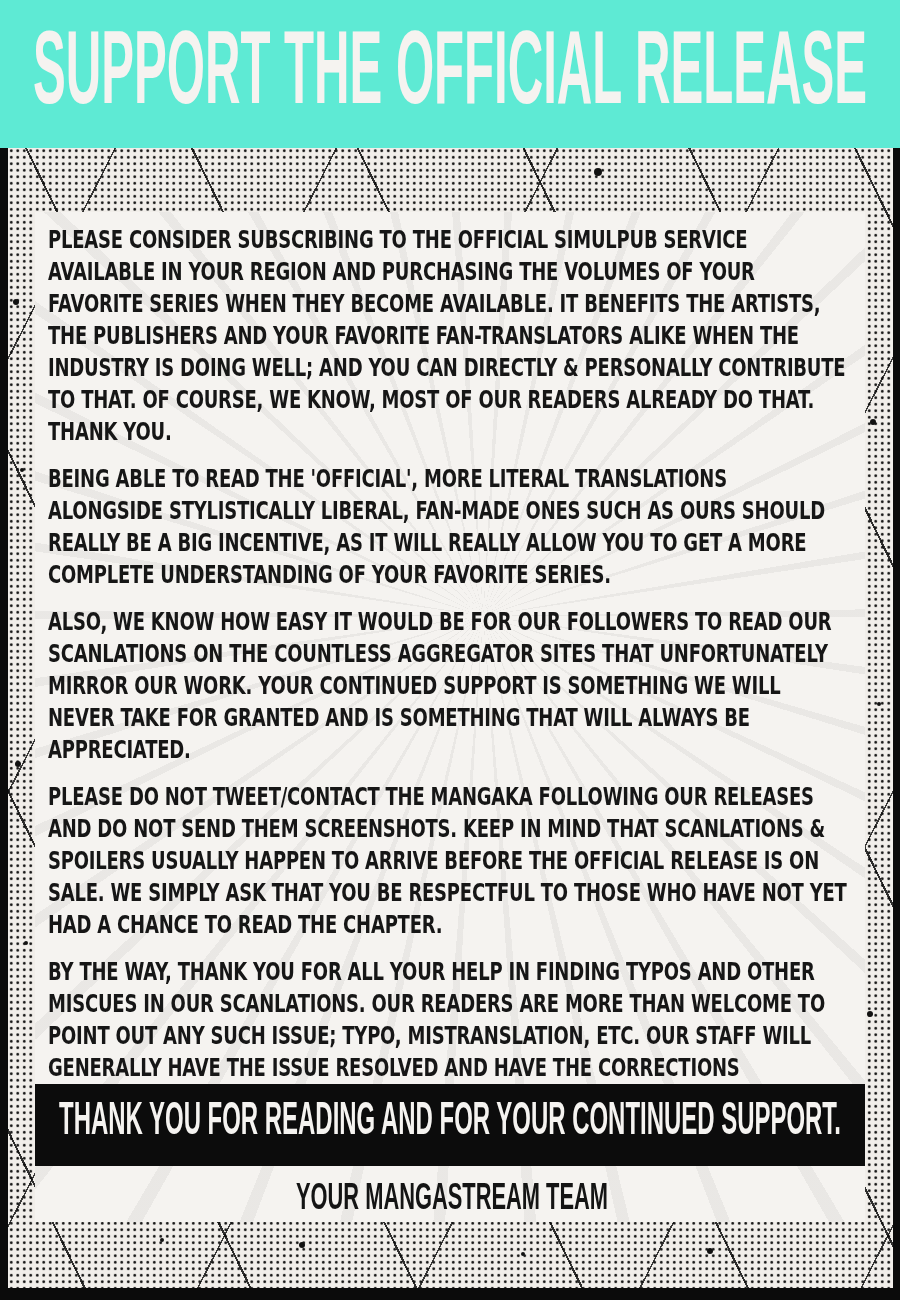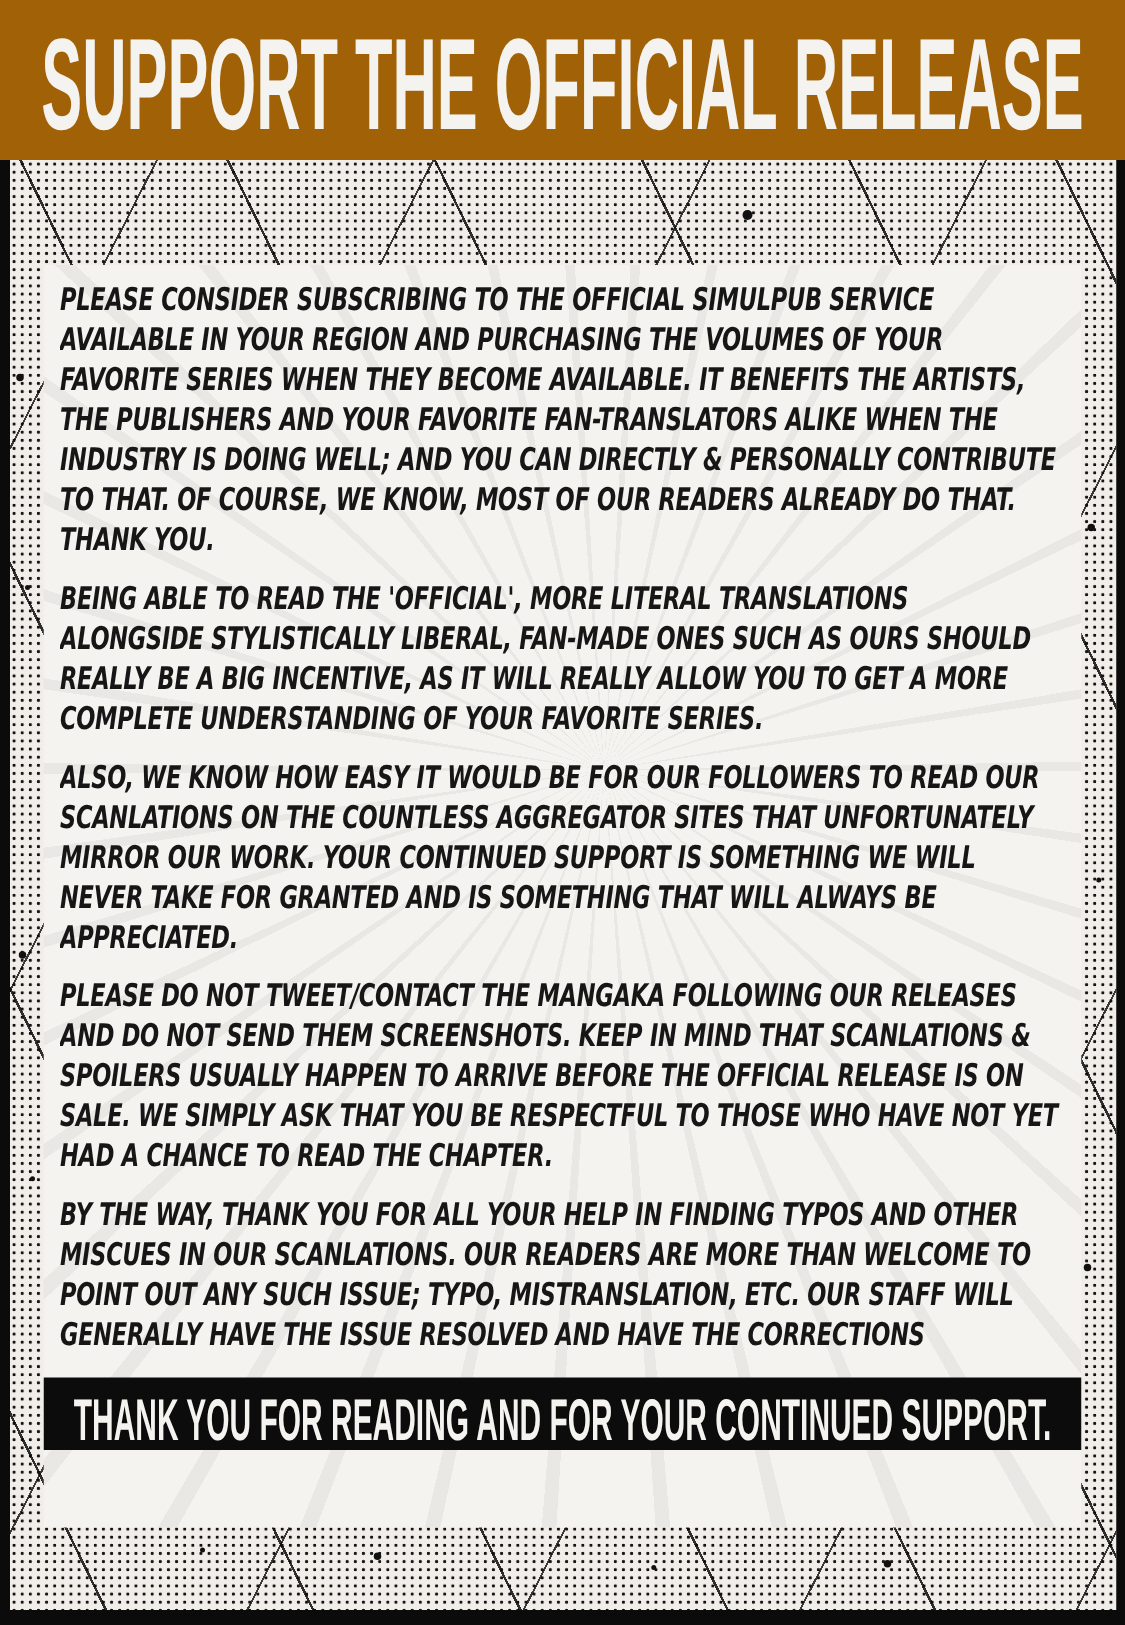--- a/index.html
+++ b/index.html
@@ -15,22 +15,22 @@
     position:absolute;left:8px;right:7px;top:128px;bottom:12px;
     background-color:#f1eeea;
     background-image:
       repeating-linear-gradient(64deg, rgba(0,0,0,0) 0 68px, rgba(12,12,12,.85) 68px 70px, rgba(0,0,0,0) 70px 149px),
       repeating-linear-gradient(117deg, rgba(0,0,0,0) 0 104px, rgba(12,12,12,.8) 104px 105.5px, rgba(0,0,0,0) 105.5px 197px),
       radial-gradient(circle, #131313 1.15px, rgba(0,0,0,0) 1.5px);
     background-size:auto,auto,6.5px 6.5px;
   }
   
   .header{
-    position:absolute;top:0;left:0;width:900px;height:128px;
-    background:#a16207;
+    position:absolute;top:0;left:0;width:900px;height:148px;
+    background:#5eead4;
   }
   .header svg{display:block;}
   .display-text{
     font-family:"Liberation Sans",sans-serif;
     font-weight:700;
     fill:#f5f3f0;
   }
   
   .badge{
     position:absolute;left:8px;top:147px;width:338px;height:43px;
@@ -39,40 +39,39 @@
   }
   
   .panel{
     position:absolute;left:35px;top:212px;width:830px;height:1010px;
     background-color:#f5f3f0;
     background-image:repeating-conic-gradient(from 3deg at 54% 40%, rgba(20,20,20,.05) 0deg 1.1deg, rgba(0,0,0,0) 1.1deg 8.6deg);
   }
   .text-block{
     position:absolute;left:13px;top:12px;width:800px;height:860px;
     overflow:hidden;
-    font-style:italic;
   }
   .text-scale{
     width:1112px;
     transform:scaleX(.72);
     transform-origin:0 0;
   }
   .text-scale p{
     margin:0 0 15px 0;
     font-family:"DejaVu Sans",sans-serif;
     font-weight:700;
     font-size:25px;
     line-height:32px;
     letter-spacing:-.3px;
     color:#161616;
     white-space:pre-line;
   }
   
   .footer-bar{
-    position:absolute;left:0;top:890px;width:830px;height:58px;
+    position:absolute;left:0;top:872px;width:830px;height:82px;
     background:#0c0c0c;
   }
   .team-line{
     position:absolute;left:0;top:956px;width:830px;height:54px;
   }
   .team-line .display-text{fill:#141414;}
   
   .specks{
     position:absolute;top:0;left:0;width:4px;height:4px;border-radius:50%;
     background:transparent;
@@ -117,18 +116,23 @@
         <p>BY THE WAY, THANK YOU FOR ALL YOUR HELP IN FINDING TYPOS AND OTHER MISCUES IN OUR SCANLATIONS. OUR READERS ARE MORE THAN WELCOME TO POINT OUT ANY SUCH ISSUE; TYPO, MISTRANSLATION, ETC. OUR STAFF WILL GENERALLY HAVE THE ISSUE RESOLVED AND HAVE THE CORRECTIONS UPLOADED WITHIN A FEW HOURS OF THE INITIAL RELEASE.</p>
       </div>
     </div>
 
     <div class="footer-bar">
       <svg width="830" height="66" viewBox="0 0 830 66">
         <text class="display-text" x="415" y="50" font-size="47" text-anchor="middle" textLength="782" lengthAdjust="spacingAndGlyphs">THANK YOU FOR READING AND FOR YOUR CONTINUED SUPPORT.</text>
       </svg>
     </div>
 
+    <div class="team-line">
+      <svg width="830" height="54" viewBox="0 0 830 54">
+        <text class="display-text" x="417" y="41" font-size="37" text-anchor="middle" textLength="312" lengthAdjust="spacingAndGlyphs">YOUR MANGASTREAM TEAM</text>
+      </svg>
+    </div>
 
   </div>
 
   <div class="specks"></div>
 
 </div>
 
 </body></html>

